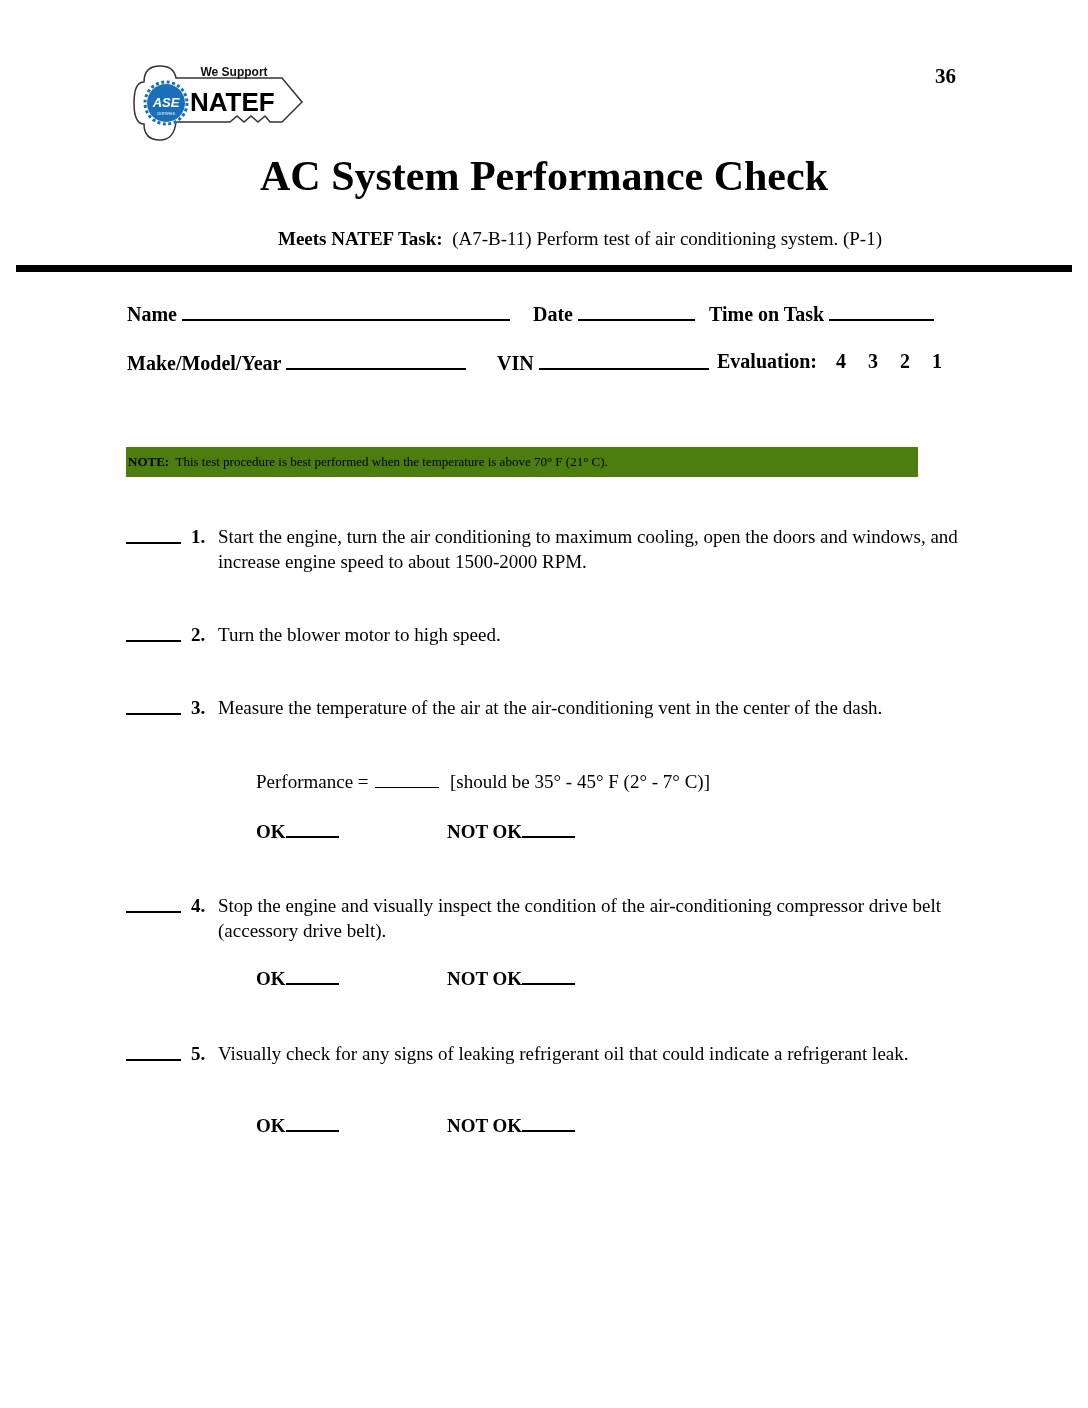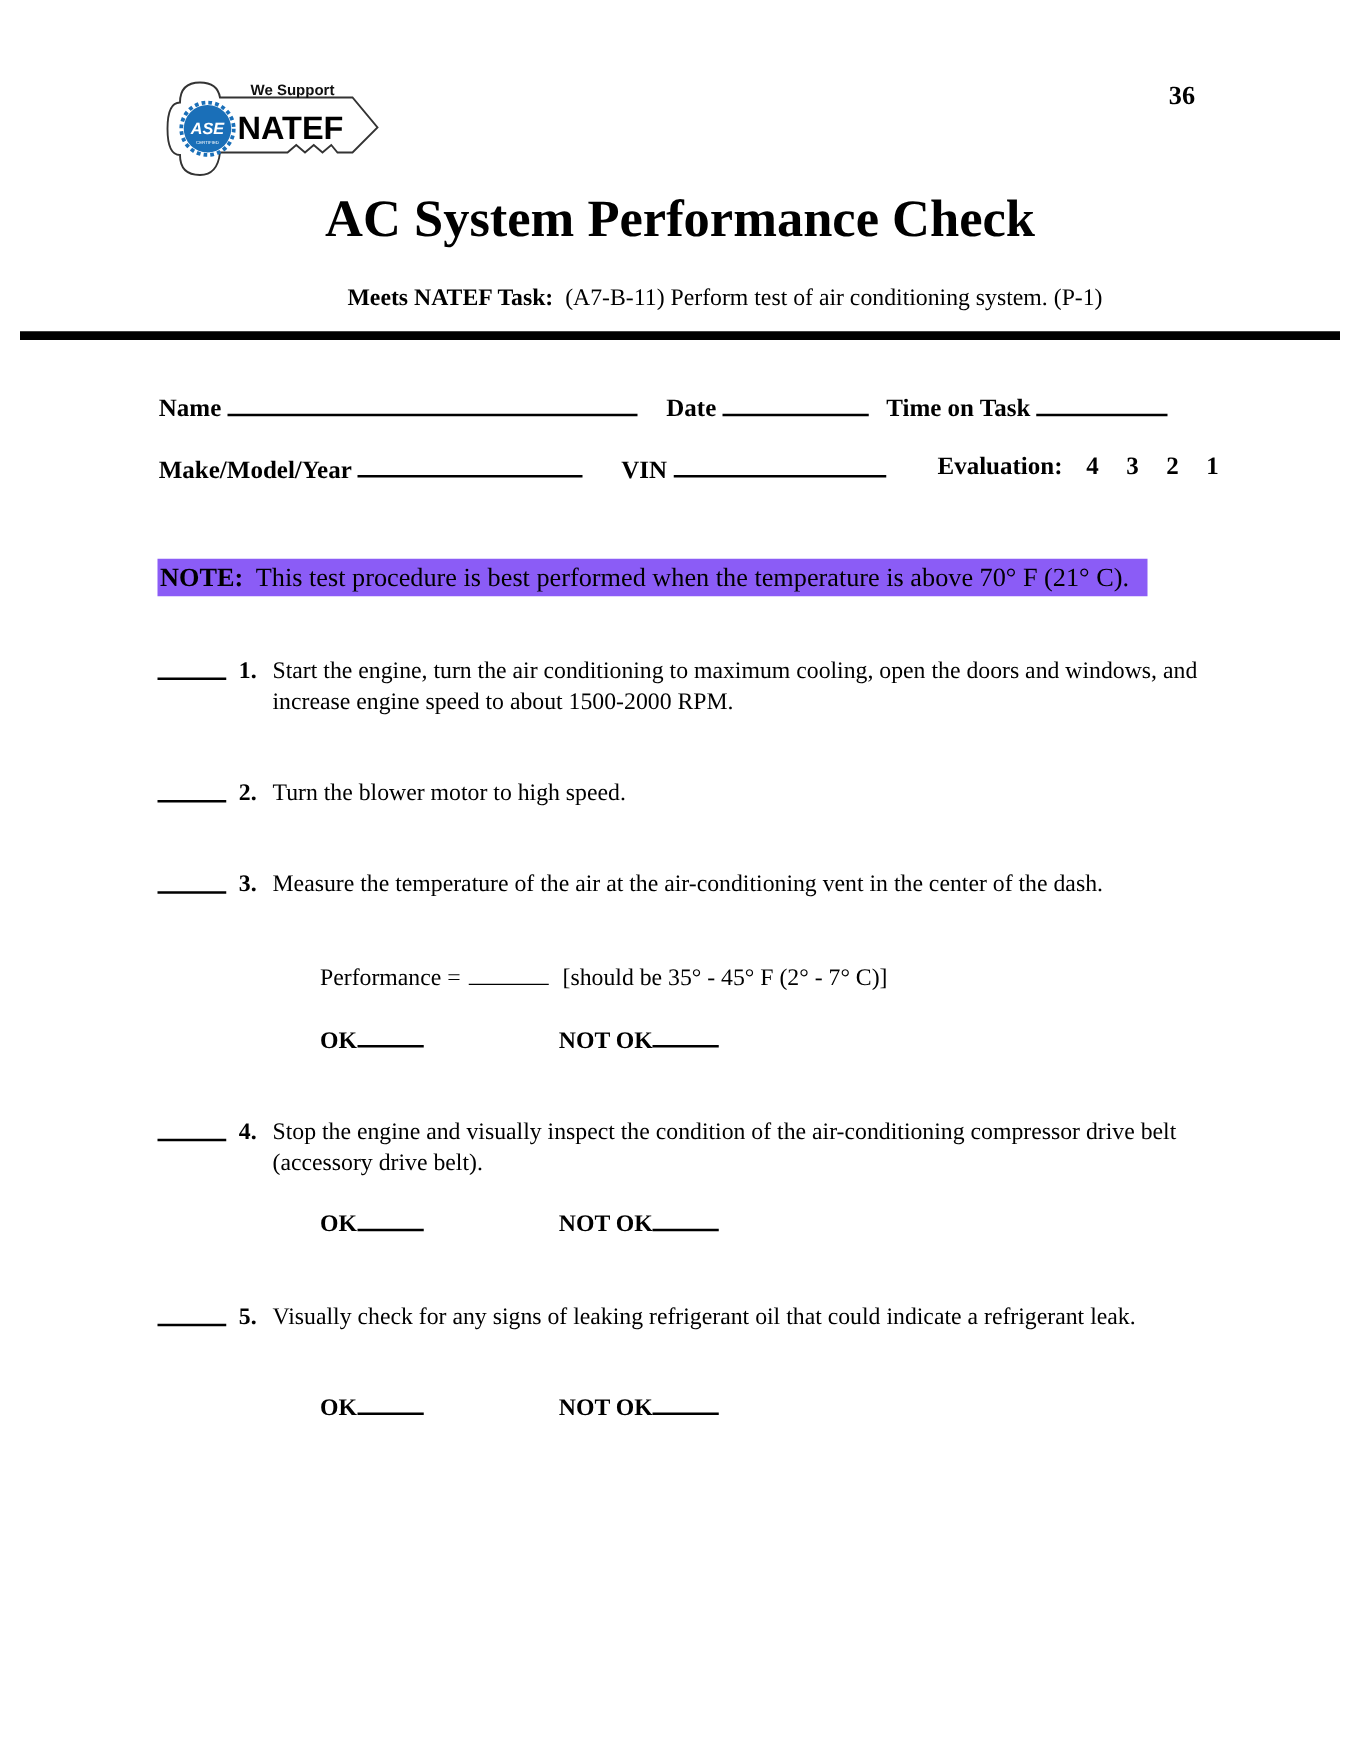--- a/index.html
+++ b/index.html
@@ -7,23 +7,23 @@
     width: 1088px; height: 1408px; position: relative; overflow: hidden;
     font-family: "Liberation Serif", "DejaVu Serif", serif; color: #000;
   }
   .abs { position: absolute; }
   .logo { left: 130px; top: 60px; width: 175px; height: 85px; }
   .page-num { left: 935px; top: 64px; font-size: 21px; font-weight: bold; }
   .title { left: 0; width: 1088px; top: 152px; text-align: center; font-size: 42px; font-weight: bold; letter-spacing: 0px; }
   .subtitle { left: 0; width: 1088px; top: 228px; text-align: center; font-size: 19px; padding-left: 36px; }
   .subtitle b { font-weight: bold; }
   .rule { left: 16px; width: 1056px; top: 265px; height: 7px; background: #000; }
-  .field-row { font-size: 20px; font-weight: bold; white-space: nowrap; margin-top: 12px; }
+  .field-row { font-size: 20px; font-weight: bold; white-space: nowrap; }
   .blank { display: inline-block; border-bottom: 2px solid #000; height: 18px; vertical-align: baseline; }
-  .note { left: 126px; top: 447px; height: 30px; width: 790px; background: #8b5cf6; font-size: 21px; line-height: 30px; padding-left: 2px; font-family: Liberation Serif, serif; }
+  .note { left: 126px; top: 447px; height: 30px; width: 790px; background: #4d7c0f; font-size: 13px; line-height: 30px; padding-left: 2px; font-family: Liberation Serif, serif; }
   .note b { font-weight: bold; }
   .step { left: 126px; font-size: 19px; line-height: 25px; }
   .step .chk { position: absolute; left: 0; top: 18px; width: 55px; border-bottom: 2px solid #000; }
   .step .num { position: absolute; left: 65px; top: 0; font-weight: bold; }
   .step .txt { position: absolute; left: 92px; top: 0; width: 760px; }
   .okrow { font-size: 19px; font-weight: bold; white-space: nowrap; }
   .okblank { display: inline-block; width: 53px; border-bottom: 2px solid #000; height: 16px; }
   .temp { left: 256px; font-size: 19px; white-space: nowrap; }
 </style>
 </head>
@@ -68,21 +68,21 @@
 </div>
 
 <div class="abs field-row" style="left:127px; top:350px;">
   <span>Make/Model/Year</span>
   <span class="blank" style="width:180px;"></span>
 </div>
 <div class="abs field-row" style="left:497px; top:350px;">
   <span>VIN</span>
   <span class="blank" style="width:170px;"></span>
 </div>
-<div class="abs field-row" style="left:750px; top:350px;">
+<div class="abs field-row" style="left:717px; top:350px;">
   <span>Evaluation:</span>
   <span style="margin-left:14px;">4</span>
   <span style="margin-left:17px;">3</span>
   <span style="margin-left:17px;">2</span>
   <span style="margin-left:17px;">1</span>
 </div>
 
 <div class="abs note">
   <b>NOTE:</b>&nbsp;
   <span>This test procedure is best performed when the temperature is above 70° F (21° C).</span>

